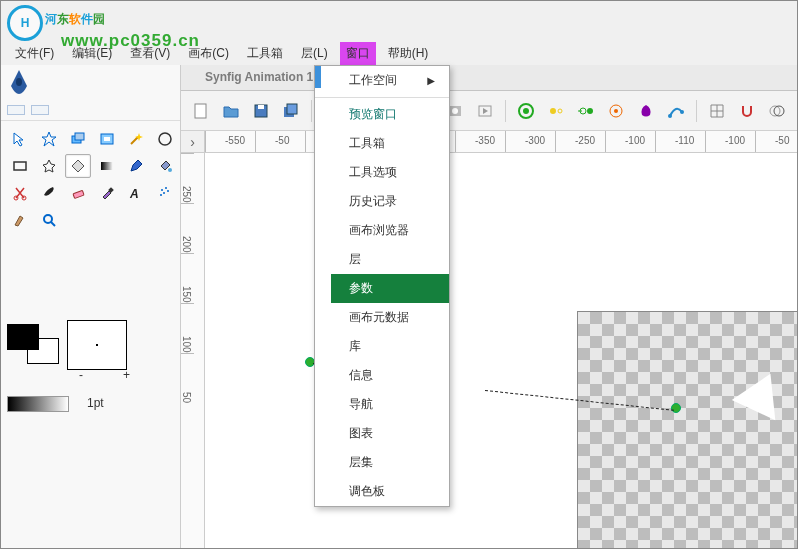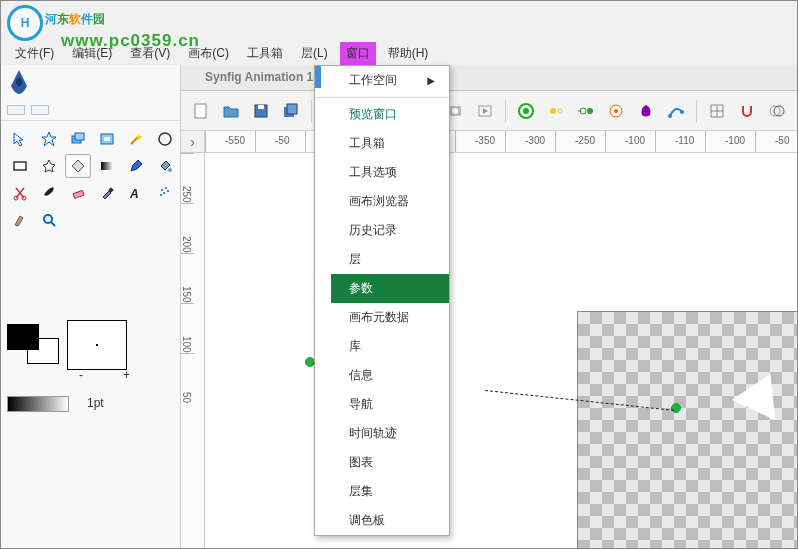--- a/index.html
+++ b/index.html
@@ -388,26 +388,25 @@
 <div class="menu">
   <div class="menu-accent"></div>
   <div class="mrow">
       <span>工作空间</span>
       <span class="arrow">▶</span>
     </div>
   <div class="msep"></div>
   <div class="mrow dis">预览窗口</div>
   <div class="mrow">工具箱</div>
   <div class="mrow">工具选项</div>
+  <div class="mrow">历史记录</div>
   <div class="mrow">画布浏览器</div>
-  <div class="mrow">历史记录</div>
   <div class="mrow">层</div>
   <div class="mrow hl">参数</div>
   <div class="mrow">画布元数据</div>
   <div class="mrow">库</div>
   <div class="mrow">信息</div>
   <div class="mrow">导航</div>
-  <div class="mrow">时间轨迹</div>
   <div class="mrow">图表</div>
   <div class="mrow">层集</div>
   <div class="mrow">调色板</div>
 
 </div>
 
 </body></html>

